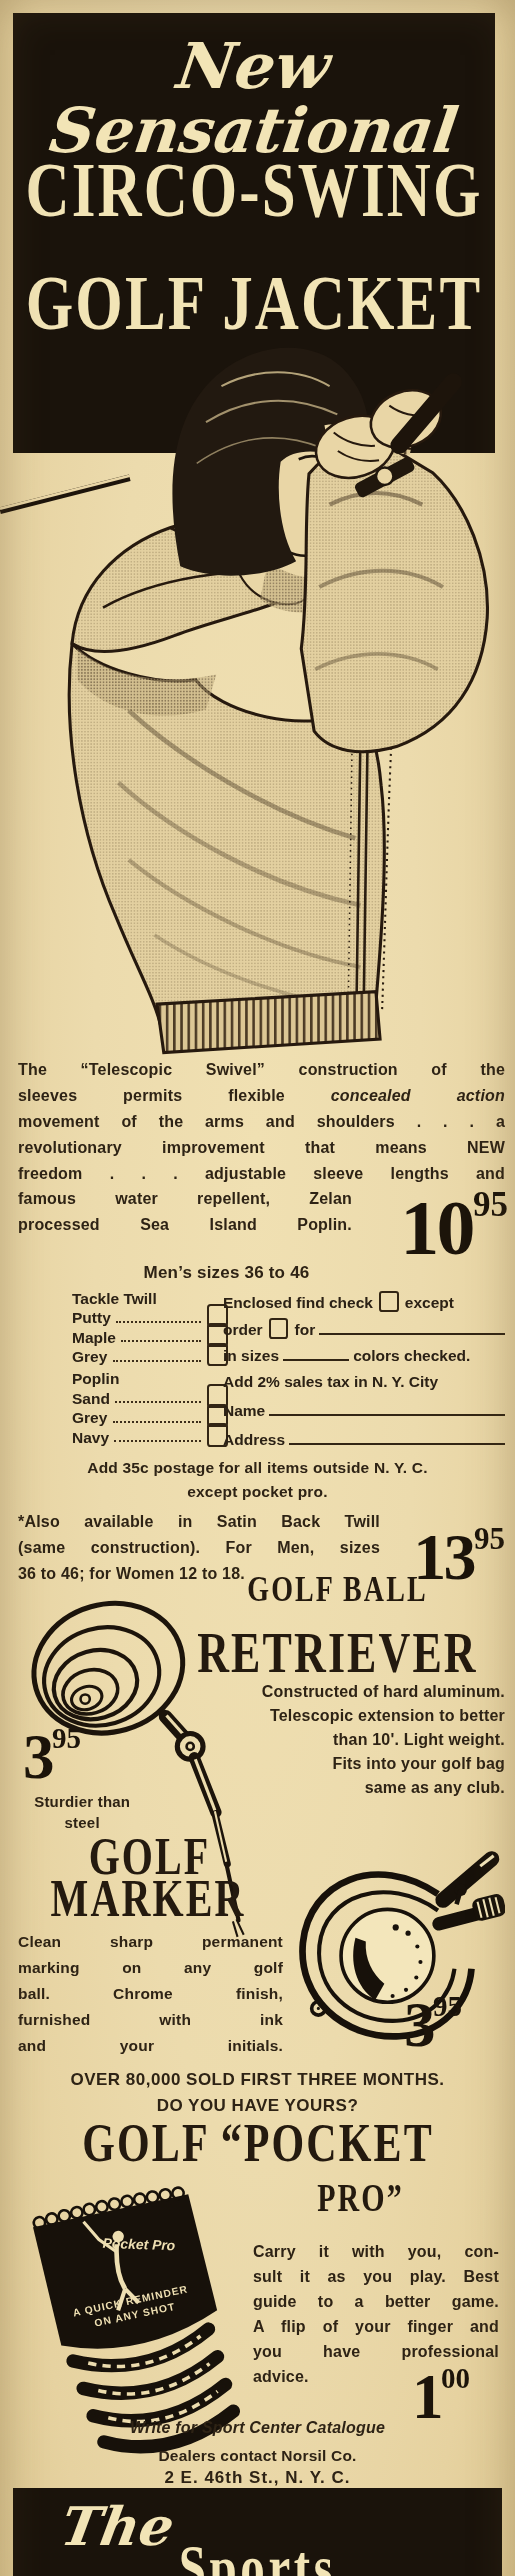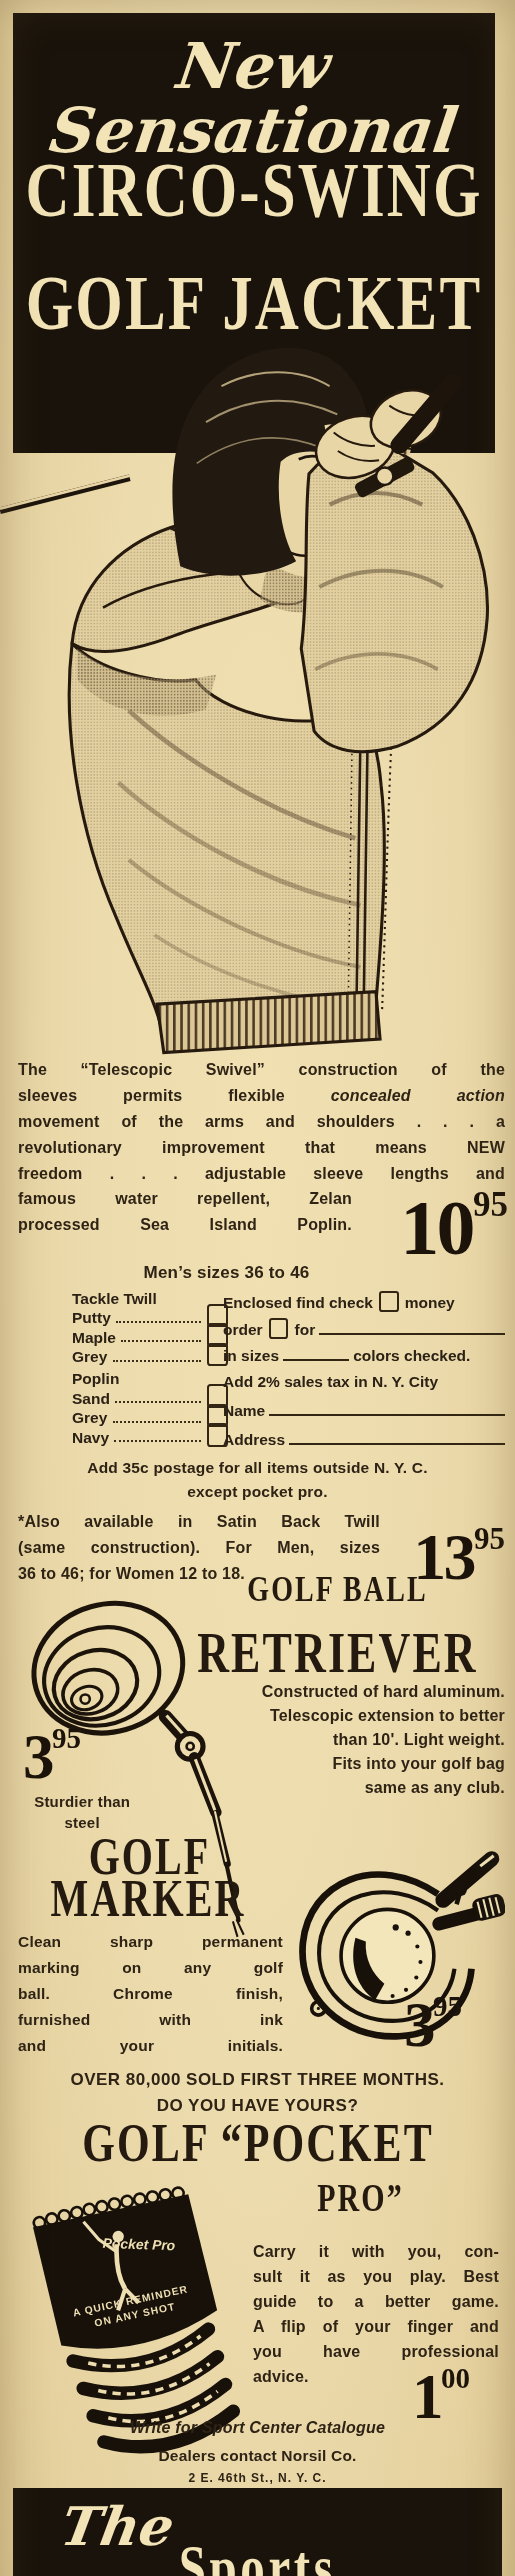--- a/index.html
+++ b/index.html
@@ -202,21 +202,21 @@
       <span>Navy</span>
       <span class="dots"></span>
       <span class="cbox"></span>
     </div>
   </div>
 
   <div class="abs" style="left:223px; top:1286px; width:282px;">
     <div class="rrow" style="height:26px;">
       <span>Enclosed find check</span>
       <span class="cbox-sm"></span>
-      <span>money</span>
+      <span>except</span>
     </div>
     <div class="rrow" style="height:27px;">
       <span>order</span>
       <span class="cbox-sm"></span>
       <span>for</span>
       <span class="ufill"></span>
     </div>
     <div class="rrow" style="height:26px;">
       <span>in sizes</span>
       <span class="ufill short"></span>
@@ -398,21 +398,21 @@
     <div class="jl">A flip of your finger and</div>
     <div class="jl">you have professional</div>
     <div>advice.</div>
   </div>
   <div class="abs price p-md" style="left:412px; top:2362px;">
     <span class="pd">1</span><span class="pc">00</span>
   </div>
 
   <div class="abs bodytext center" style="left:0; top:2415px; width:515px; font-size:16px; font-style:italic;">Write for Sport Center Catalogue</div>
   <div class="abs bodytext center" style="left:0; top:2443px; width:515px; font-size:15.5px;">Dealers contact Norsil Co.</div>
-  <div class="abs bodytext center" style="left:0; top:2465px; width:515px; font-size:12px; letter-spacing:1px;">2 E. 46th St., N. Y. C.</div>
+  <div class="abs bodytext center" style="left:0; top:2465px; width:515px; font-size:17px; letter-spacing:1px;">2 E. 46th St., N. Y. C.</div>
 
   <div class="abs panel" style="left:13px; top:2488px; width:489px; height:240px;">
     <div class="abs script" style="left:49px; top:7.2px; font-size:53px; transform:skewX(-10deg);">The</div>
     <div class="abs disp on-black center" style="left:0; top:54px; width:489px; font-size:49px;">
       <span class="st" style="letter-spacing:3.6px;">Sports</span>
     </div>
 
   </div>
 
 </div>

